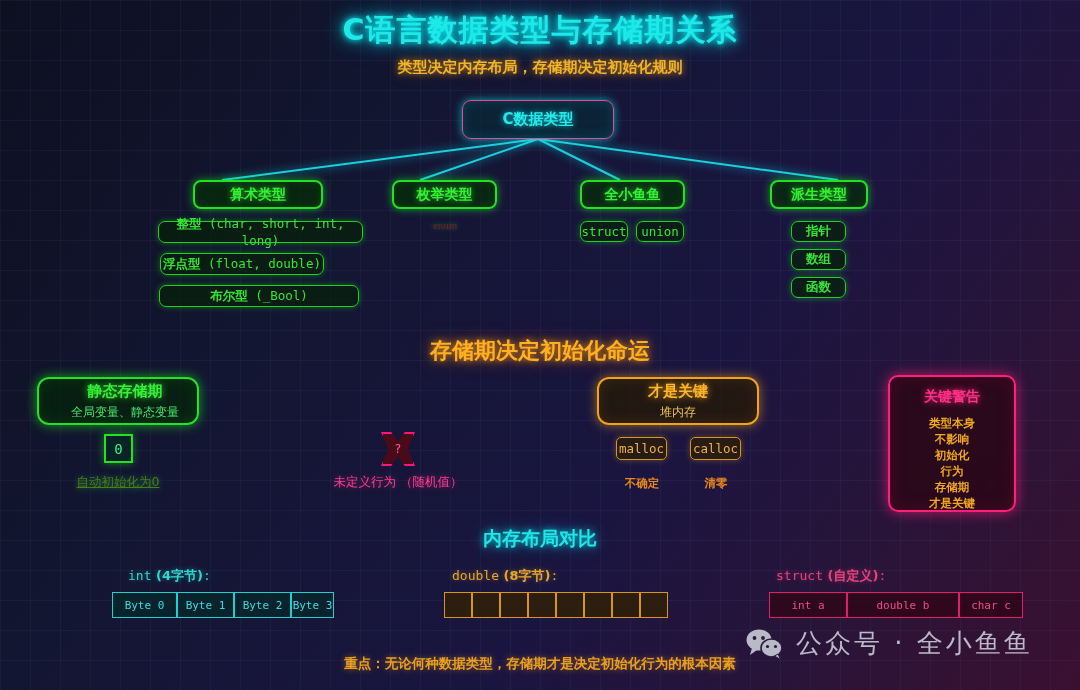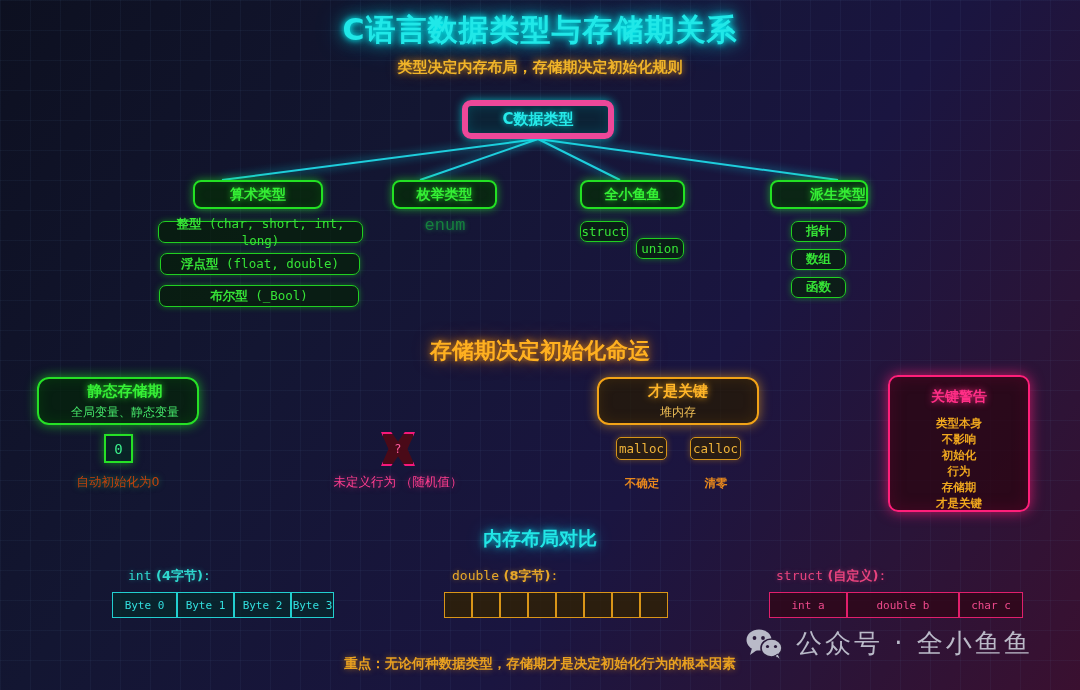--- a/index.html
+++ b/index.html
@@ -48,21 +48,21 @@
     text-shadow:0 0 6px rgba(255,160,20,.5);
   }
 
   
   .node{
     position:absolute;box-sizing:border-box;
     display:flex;align-items:center;justify-content:center;
     text-align:center;
   }
   .root{
-    border:6px solid #ec4899;border-radius:9px;
+    border:1px solid #ec4899;border-radius:9px;
     background:rgba(10,40,55,.75);
     color:#26eaea;font-size:15px;font-weight:bold;
     box-shadow:0 0 9px rgba(0,230,230,.7),inset 0 0 12px rgba(0,180,200,.22);
     text-shadow:0 0 6px rgba(0,255,255,.8);
   }
   .branch{
     border:2px solid #23e023;border-radius:8px;
     background:rgba(5,45,5,.72);
     color:#35ef35;font-size:14px;font-weight:bold;
     box-shadow:0 0 8px rgba(30,240,30,.6),inset 0 0 10px rgba(0,160,0,.2);
@@ -70,22 +70,22 @@
   }
   .leaf{
     border:1.6px solid #21cf21;border-radius:7px;
     background:rgba(4,34,4,.66);
     color:#36e336;font-size:12.5px;
     font-family:"DejaVu Sans Mono","Liberation Mono",monospace;
     box-shadow:0 0 6px rgba(20,210,20,.45);
   }
   .leaf b{font-family:"DejaVu Sans","Liberation Sans",sans-serif;font-weight:bold;}
   .plainleaf{
-    color:#15803d;font-size:17px;
-    font-family:Liberation Mono, monospace;
+    color:#7f1d1d;font-size:11px;
+    font-family:Liberation Serif, serif;
     text-shadow:0 0 5px rgba(30,220,90,.5);
     background:none;border:none;
   }
   svg.links{position:absolute;left:0;top:0;width:1080px;height:690px;pointer-events:none;}
 
   
   .card{
     position:absolute;box-sizing:border-box;border-radius:12px;
     display:flex;flex-direction:column;align-items:center;justify-content:center;
   }
@@ -123,21 +123,21 @@
     background:#4a0a18;
     border:2px solid #f5187a;
     clip-path:polygon(0 0,30% 0,50% 28%,70% 0,100% 0,78% 50%,100% 100%,70% 100%,50% 72%,30% 100%,0 100%,22% 50%);
     display:flex;align-items:center;justify-content:center;
     color:#ff5a9e;font-size:12px;
     filter:drop-shadow(0 0 6px rgba(245,25,125,.75));
   }
   .caplabel{
     position:absolute;text-align:center;font-size:12.5px;
   }
-  .cap-green{color:#c2410c;text-shadow:0 0 6px rgba(40,230,100,.5);}
+  .cap-green{color:#4d7c0f;text-shadow:0 0 6px rgba(40,230,100,.5);text-decoration:underline;}
   .cap-pink{color:#ff3d8f;text-shadow:0 0 6px rgba(255,50,140,.5);}
   .cap-orange{color:#e8881c;font-weight:bold;font-size:11.5px;}
 
   .fnbox{
     position:absolute;box-sizing:border-box;
     border:1.6px solid #d69418;background:rgba(46,32,3,.7);
     border-radius:5px;
     display:flex;align-items:center;justify-content:center;
     color:#f0b43a;font-size:12.5px;
     font-family:"DejaVu Sans Mono","Liberation Mono",monospace;
@@ -209,45 +209,45 @@
   <div class="node root" style="left:462px;top:100px;width:152px;height:39px;">
     <span>C数据类型</span>
   </div>
 
   <div class="node branch" style="left:193px;top:180px;width:130px;height:29px;">
     <span>算术类型</span>
   </div>
   <div class="node leaf" style="left:158px;top:221px;width:205px;height:22px;">
     <span><b>整型</b><span> (char, short, int, long)</span></span>
   </div>
-  <div class="node leaf" style="left:160px;top:253px;width:200px;height:22px;">
+  <div class="node leaf" style="left:160px;top:253px;width:164px;height:22px;">
     <span><b>浮点型</b><span> (float, double)</span></span>
   </div>
   <div class="node leaf" style="left:159px;top:285px;width:200px;height:22px;">
     <span><b>布尔型</b><span> (_Bool)</span></span>
   </div>
 
   <div class="node branch" style="left:392px;top:180px;width:105px;height:29px;">
     <span>枚举类型</span>
   </div>
   <div class="node plainleaf" style="left:405px;top:215px;width:80px;height:20px;">
     <span>enum</span>
   </div>
 
   <div class="node branch" style="left:580px;top:180px;width:105px;height:29px;">
     <span>全小鱼鱼</span>
   </div>
   <div class="node leaf" style="left:580px;top:221px;width:48px;height:21px;">
     <span>struct</span>
   </div>
-  <div class="node leaf" style="left:636px;top:221px;width:48px;height:21px;margin-top:17px;">
+  <div class="node leaf" style="left:636px;top:221px;width:48px;height:21px;">
     <span>union</span>
   </div>
 
-  <div class="node branch" style="left:770px;top:180px;width:98px;height:29px;justify-content:flex-end;">
+  <div class="node branch" style="left:770px;top:180px;width:98px;height:29px;">
     <span>派生类型</span>
   </div>
   <div class="node leaf" style="left:791px;top:221px;width:55px;height:21px;">
     <span><b>指针</b></span>
   </div>
   <div class="node leaf" style="left:791px;top:249px;width:55px;height:21px;">
     <span><b>数组</b></span>
   </div>
   <div class="node leaf" style="left:791px;top:277px;width:55px;height:21px;">
     <span><b>函数</b></span>
@@ -275,21 +275,21 @@
   </div>
   <div class="fnbox" style="left:616px;top:437px;width:51px;height:23px;">
     <span>malloc</span>
   </div>
   <div class="fnbox" style="left:690px;top:437px;width:51px;height:23px;">
     <span>calloc</span>
   </div>
   <div class="caplabel cap-orange" style="left:612px;top:476px;width:60px;">不确定</div>
   <div class="caplabel cap-orange" style="left:686px;top:476px;width:60px;">清零</div>
 
-  <div class="warn" style="left:888px;top:375px;width:142px;height:137px;">
+  <div class="warn" style="left:888px;top:375px;width:128px;height:137px;">
     <div class="wt">关键警告</div>
     <div class="wl">类型本身</div>
     <div class="wl">不影响</div>
     <div class="wl">初始化</div>
     <div class="wl">行为</div>
     <div class="wgap"></div>
     <div class="wl">存储期</div>
     <div class="wl">才是关键</div>
   </div>
 

